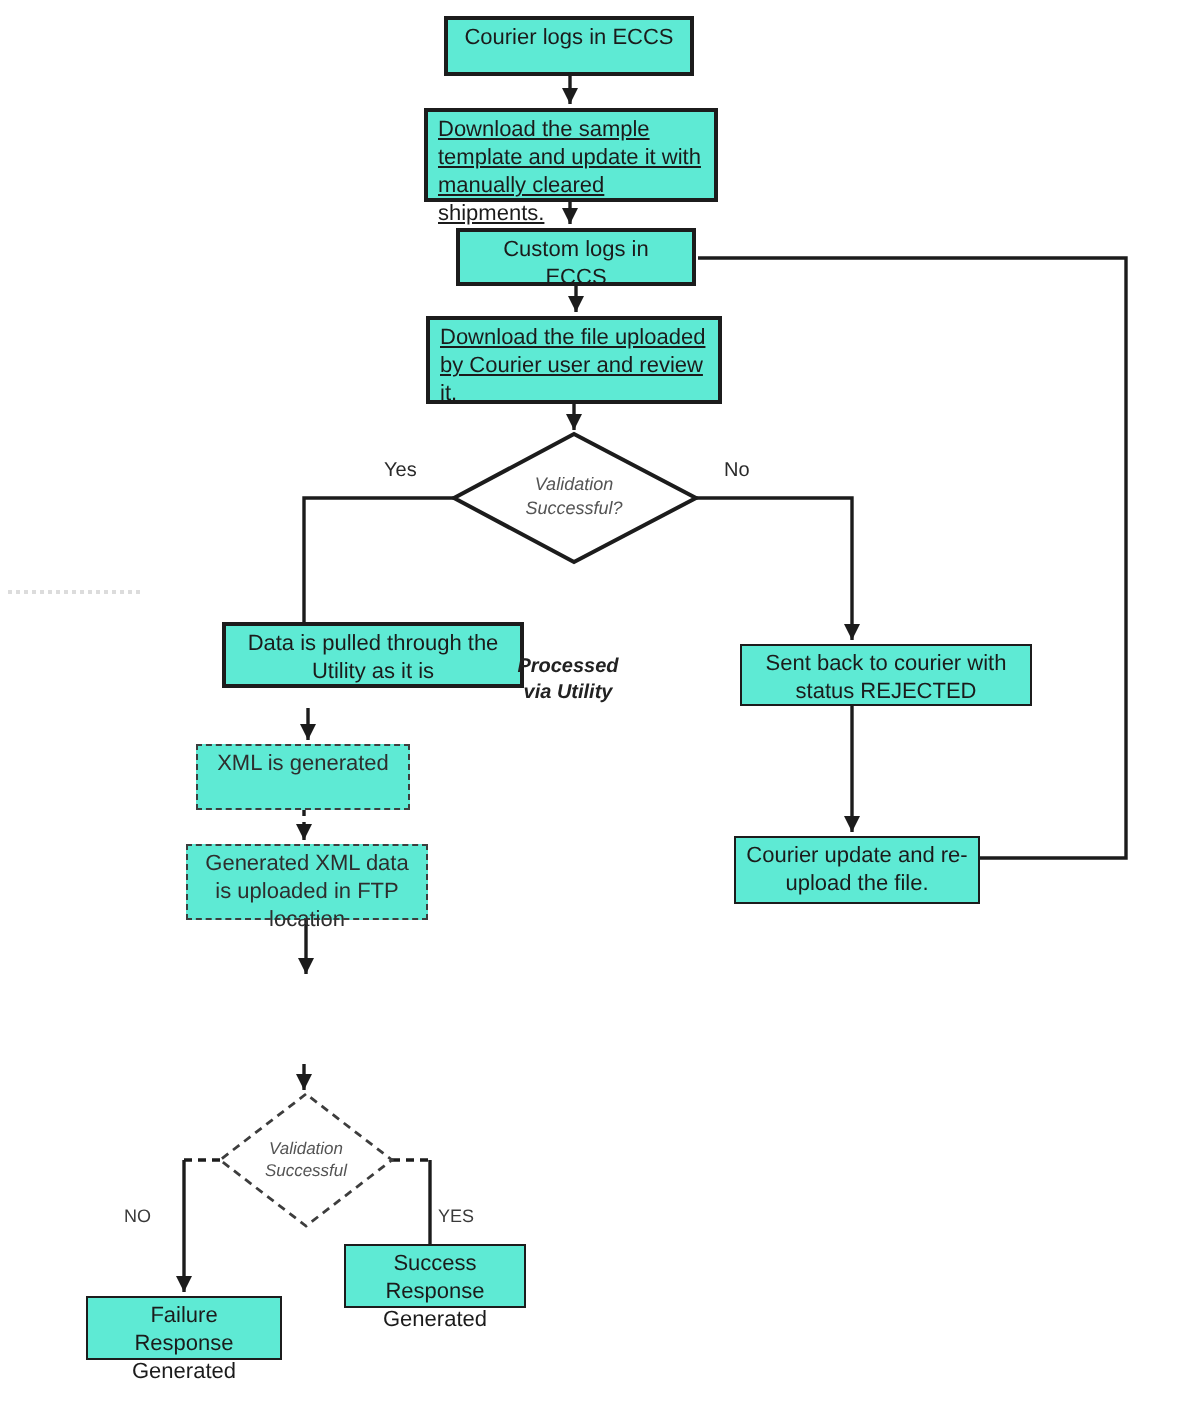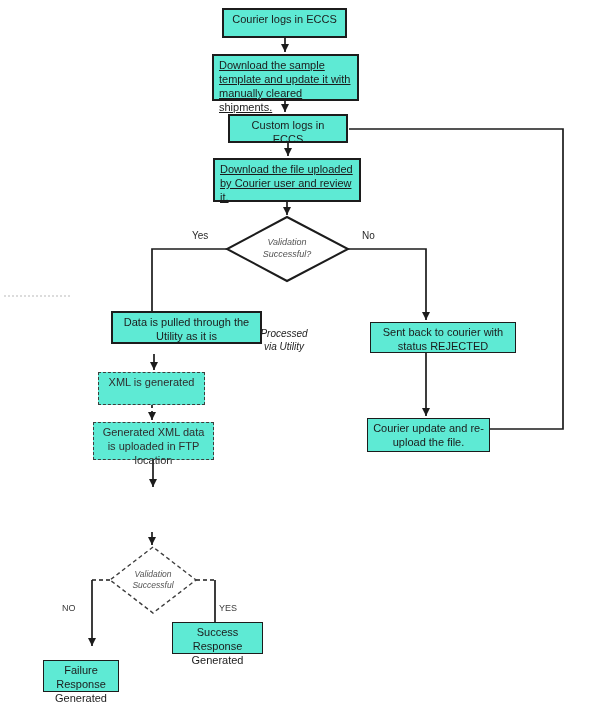--- a/index.html
+++ b/index.html
@@ -35,21 +35,21 @@
     text-align: center;
     font-size: 9px; line-height: 1.3; color: #545454; font-style: italic;
   }
   .edge-label {
     position: absolute;
     font-size: 10px; color: #2a2a2a;
   }
   .edge-label.small { font-size: 9px; color: #3a3a3a; }
   .annotation {
     position: absolute;
-    font-size: 10px; font-weight: normal; font-style: italic;
+    font-size: 10px; font-weight: bold; font-style: italic;
     text-align: center; line-height: 1.3;
     white-space: pre-line; color: #222222;
   }
   .scan-artifact {
     position: absolute;
     border-top: 2px dotted #dcdcdc;
   }
 </style>
 </head>
 <body>
@@ -129,21 +129,21 @@
   </div>
 
 
   <div class="diamond-label" style="left:113px; top:566px; width:80px; height:28px; font-size:8.5px;">
     <span>Validation Successful</span>
   </div>
 
   <div class="edge-label small" style="left:62px; top:603px;">NO</div>
   <div class="edge-label small" style="left:219px; top:603px;">YES</div>
 
-  <div class="node thin" style="left:43px; top:648px; width:76px; height:32px;margin-top:12px;">
+  <div class="node thin" style="left:43px; top:648px; width:98px; height:32px;">
     <span>Failure Response Generated</span>
   </div>
 
   <div class="node thin" style="left:172px; top:622px; width:91px; height:32px;">
     <span>Success Response Generated</span>
   </div>
 
   <div class="node thin" style="left:367px; top:418px; width:123px; height:34px;">
     <span>Courier update and re-upload the file.</span>
   </div>

